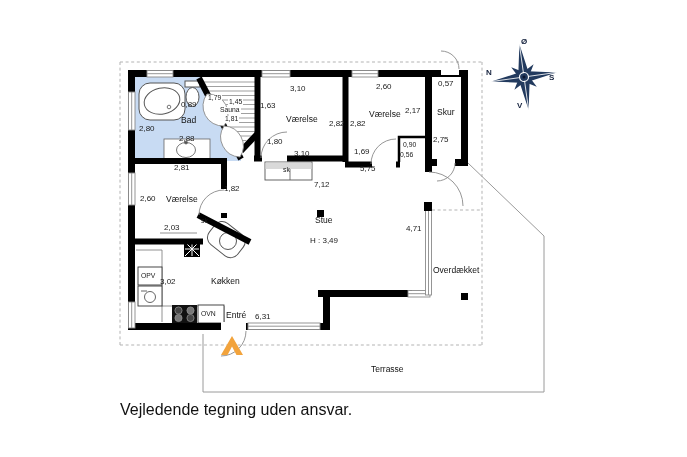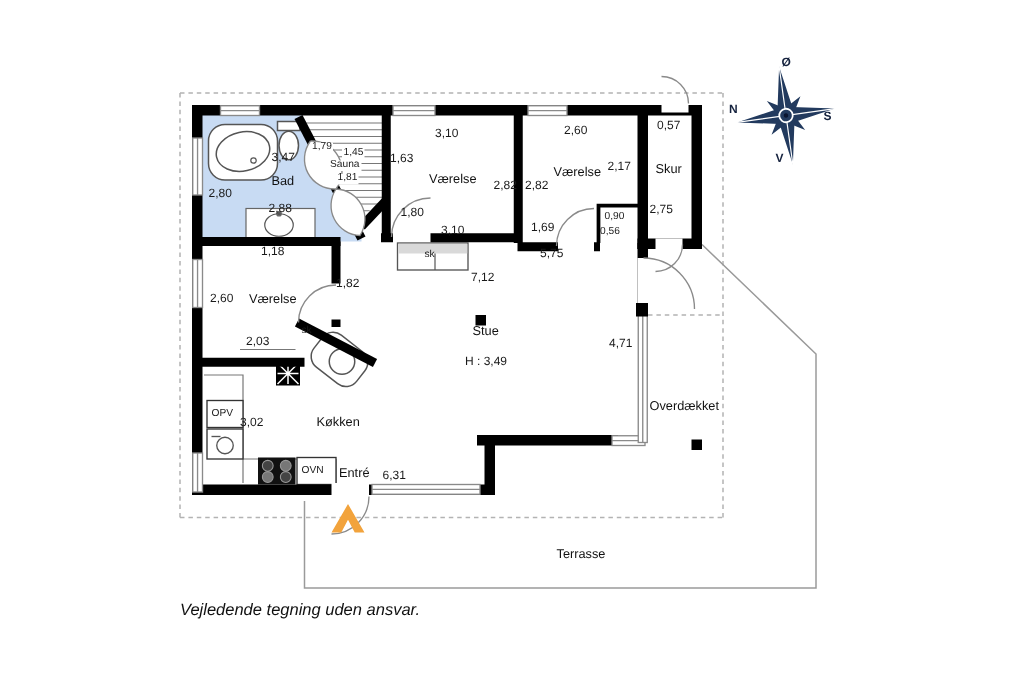--- a/index.html
+++ b/index.html
@@ -4,21 +4,21 @@
 <style>
   html,body{margin:0;padding:0;background:#fff;}
   #stage{position:relative;width:687px;height:457px;background:#fff;overflow:hidden;
          font-family:"Liberation Sans", sans-serif;}
   #plan-svg{position:absolute;left:0;top:0;}
   .lbl{position:absolute;font-size:8px;color:#1a1a1a;white-space:nowrap;line-height:1;letter-spacing:0;}
   .room{font-size:8.5px;color:#111;}
   .tiny{font-size:6.8px;}
   .whitebg{background:#fff;padding:0 1px;}
   .compass-lbl{font-size:8px;font-weight:bold;color:#16233f;}
-  .footer-text{position:absolute;left:120px;top:401px;font-size:11px;color:#111;font-style:italic;}
+  .footer-text{position:absolute;left:120px;top:401px;font-size:16px;color:#111;}
 </style>
 </head>
 <body>
 
 <div id="stage">
 
   <svg id="plan-svg" width="687" height="457" viewBox="0 0 687 457">
 
     <defs>
       <clipPath id="saunaClip">
@@ -182,25 +182,25 @@
       <g transform="rotate(45)">
         <path d="M0,-16 L3.5,-3.5 L16,0 L3.5,3.5 L0,16 L-3.5,3.5 L-16,0 L-3.5,-3.5 Z" fill="#223a5e"></path>
       </g>
       <path d="M0,-33 L5,-5 L33,0 L5,5 L0,33 L-5,5 L-33,0 L-5,-5 Z" fill="#223a5e"></path>
       <path d="M0,-33 V33 M-33,0 H33" stroke="#fff" stroke-width="0.8"></path>
       <circle r="4.5" fill="#223a5e" stroke="#fff" stroke-width="1.2"></circle>
       <circle r="1.5" fill="#0a1530"></circle>
     </g>
   </svg>
 
-  <div class="lbl" style="left:181px;top:101px">3,47</div>
+  <div class="lbl" style="left:181px;top:101px">0,89</div>
   <div class="lbl room" style="left:181px;top:116px">Bad</div>
   <div class="lbl" style="left:139px;top:125px">2,80</div>
   <div class="lbl" style="left:179px;top:135px">2,88</div>
-  <div class="lbl" style="left:174px;top:164px">1,18</div>
+  <div class="lbl" style="left:174px;top:164px">2,81</div>
 
   <div class="lbl tiny whitebg" style="left:207px;top:95px">1,79</div>
   <div class="lbl tiny whitebg" style="left:228px;top:99px">1,45</div>
   <div class="lbl tiny whitebg" style="left:219px;top:107px">Sauna</div>
   <div class="lbl tiny whitebg" style="left:224px;top:116px">1,81</div>
 
   <div class="lbl" style="left:290px;top:85px">3,10</div>
   <div class="lbl" style="left:260px;top:102px">1,63</div>
   <div class="lbl room" style="left:286px;top:115px">Værelse</div>
   <div class="lbl" style="left:329px;top:120px">2,82</div>

